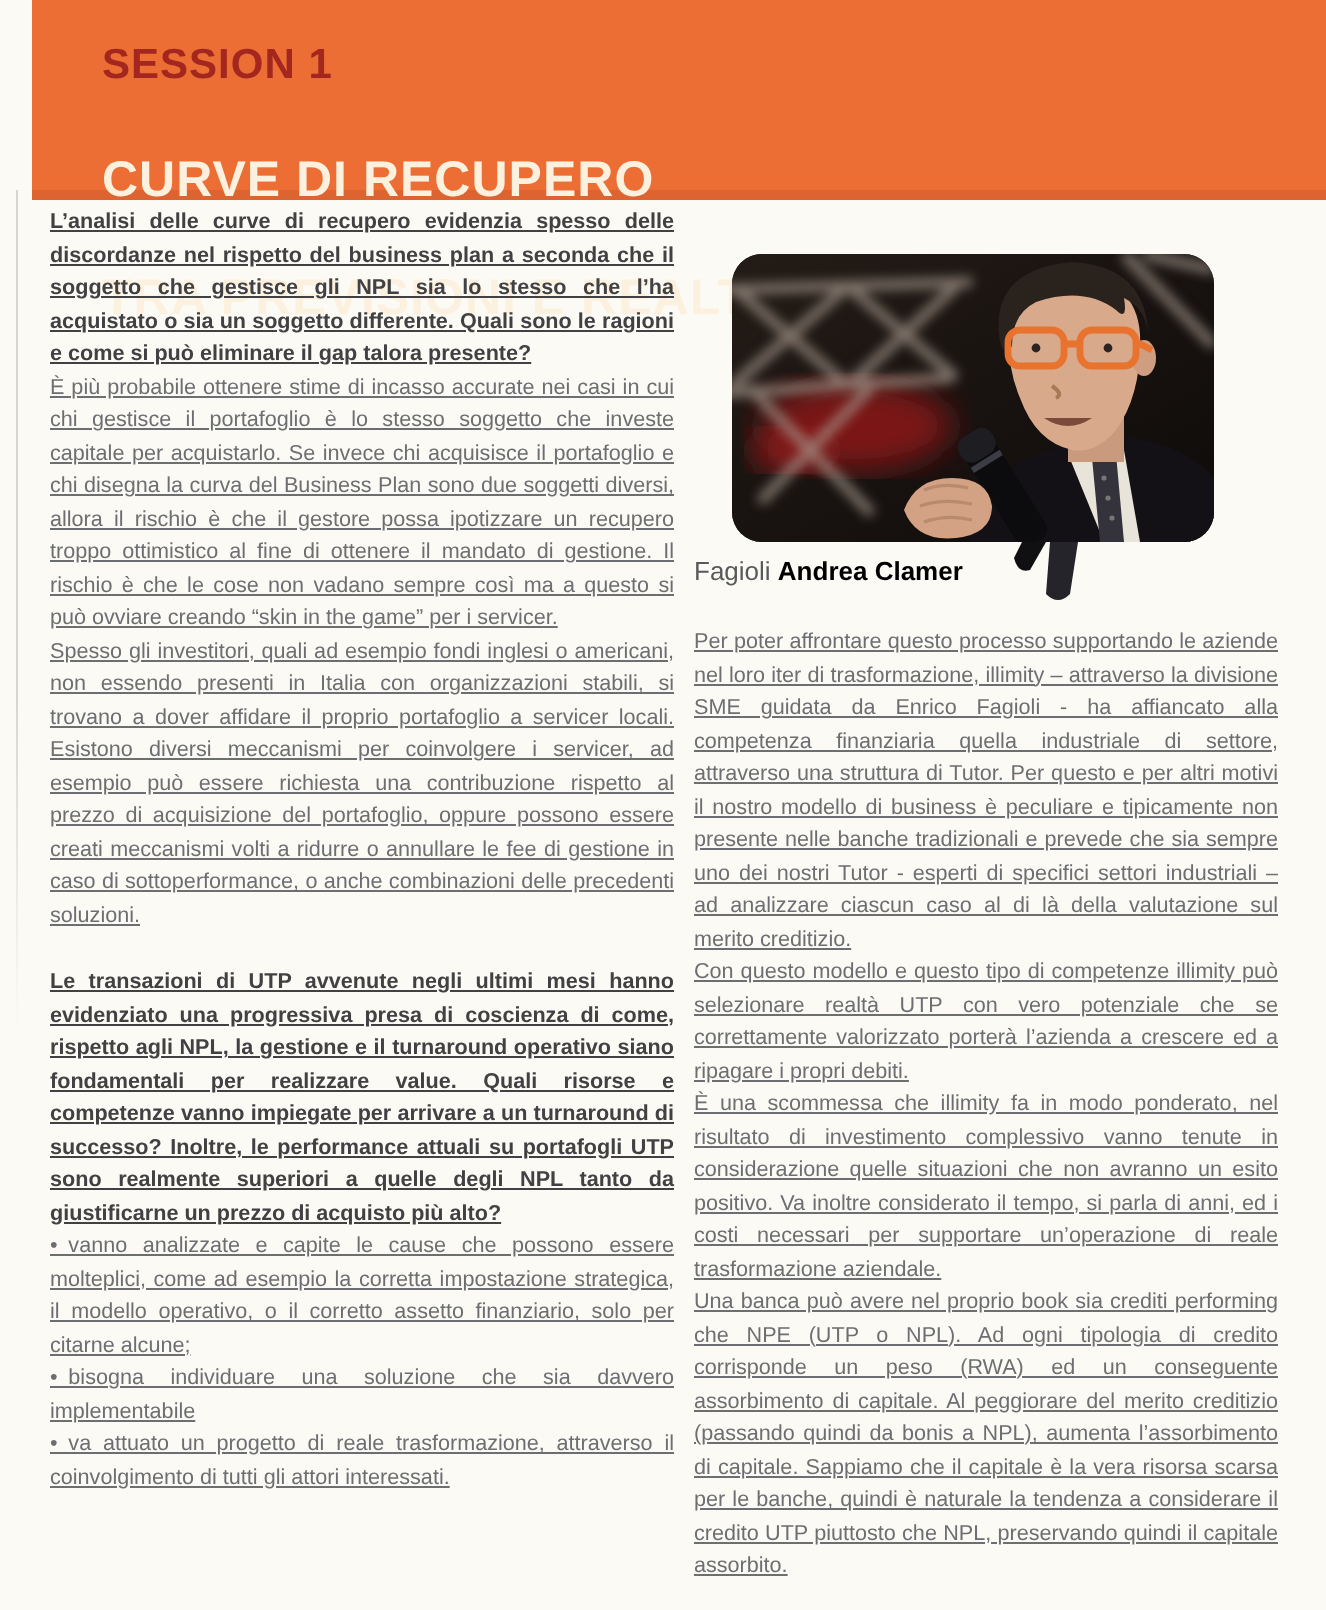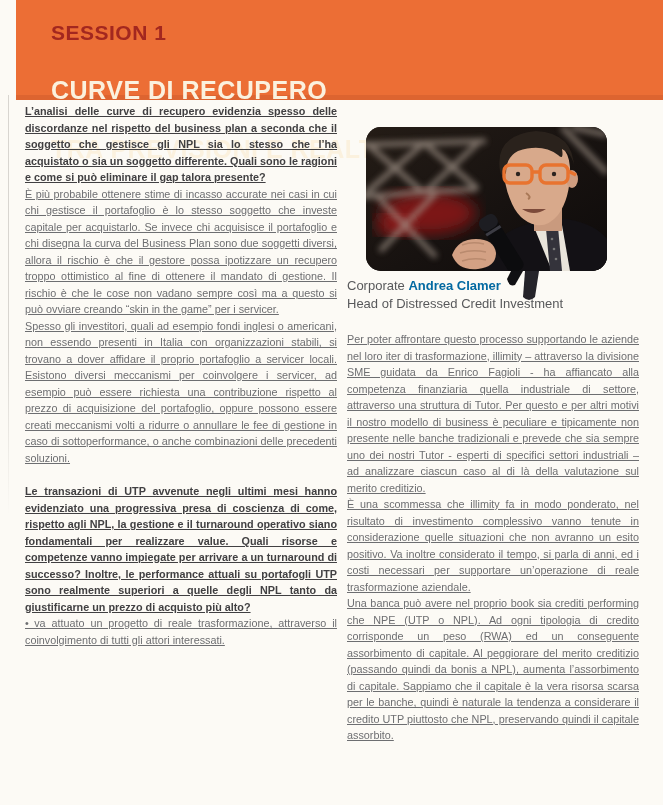--- a/index.html
+++ b/index.html
@@ -56,41 +56,43 @@
     border-radius:15px;overflow:hidden;position:relative;
     background:#1c1714;
   }
   .photo-wrap svg{display:block;}
   .photo-overflow{
     position:absolute;left:158px;top:168px;width:46px;height:32px;
     pointer-events:none;
   }
   
   .caption{margin-top:6px;font-size:13px;line-height:18px;color:#58595B;}
-  .caption b{color:#0369a1;font-weight:700;}
+  .caption b{color:#000000;font-weight:700;}
   
   .right-text{margin-top:18px;}
 </style>
 </head>
 <body>
 
 <header class="banner">
   <div class="kicker">SESSION 1</div>
   <div class="banner-title">CURVE DI RECUPERO</div>
   <div class="banner-title">TRA PREVISIONI E REALTA’</div>
 </header>
 
 <div class="page-edge"></div>
 
 <section class="col-left">
     <p class="block question">L’analisi delle curve di recupero evidenzia spesso delle discordanze nel rispetto del business plan a seconda che il soggetto che gestisce gli NPL sia lo stesso che l’ha acquistato o sia un soggetto differente. Quali sono le ragioni e come si può eliminare il gap talora presente?</p>
     <p class="block answer">È più probabile ottenere stime di incasso accurate nei casi in cui chi gestisce il portafoglio è lo stesso soggetto che investe capitale per acquistarlo. Se invece chi acquisisce il portafoglio e chi disegna la curva del Business Plan sono due soggetti diversi, allora il rischio è che il gestore possa ipotizzare un recupero troppo ottimistico al fine di ottenere il mandato di gestione. Il rischio è che le cose non vadano sempre così ma a questo si può ovviare creando “skin in the game” per i servicer.</p>
     <p class="block answer">Spesso gli investitori, quali ad esempio fondi inglesi o americani, non essendo presenti in Italia con organizzazioni stabili, si trovano a dover affidare il proprio portafoglio a servicer locali. Esistono diversi meccanismi per coinvolgere i servicer, ad esempio può essere richiesta una contribuzione rispetto al prezzo di acquisizione del portafoglio, oppure possono essere creati meccanismi volti a ridurre o annullare le fee di gestione in caso di sottoperformance, o anche combinazioni delle precedenti soluzioni.</p>
     <p class="block gap"></p>
     <p class="block question">Le transazioni di UTP avvenute negli ultimi mesi hanno evidenziato una progressiva presa di coscienza di come, rispetto agli NPL, la gestione e il turnaround operativo siano fondamentali per realizzare value. Quali risorse e competenze vanno impiegate per arrivare a un turnaround di successo? Inoltre, le performance attuali su portafogli UTP sono realmente superiori a quelle degli NPL tanto da giustificarne un prezzo di acquisto più alto?</p>
+    <p class="block bullet">• vanno analizzate e capite le cause che possono essere molteplici, come ad esempio la corretta impostazione strategica, il modello operativo, o il corretto assetto finanziario, solo per citarne alcune;</p>
+    <p class="block bullet">• bisogna individuare una soluzione che sia davvero implementabile</p>
     <p class="block bullet">• va attuato un progetto di reale trasformazione, attraverso il coinvolgimento di tutti gli attori interessati.</p>
   </section>
 
 <section class="col-right">
 
   <div class="photo-wrap">
     <svg width="241" height="144" viewBox="0 0 241 144">
       <defs>
         <linearGradient id="bgG" x1="0" y1="0" x2="1" y2="1">
           <stop offset="0" stop-color="#241c16"></stop>
@@ -166,22 +168,22 @@
       </g>
     </svg>
   </div>
 
   <svg class="photo-overflow" width="46" height="32" viewBox="0 0 46 32">
     <path d="M20 0 L34 0 L30 26 Q24 32 18 26 Z" fill="#25242a"></path>
     <path d="M6 0 L18 0 L10 14 Q4 16 2 8 Z" fill="#101013"></path>
   </svg>
 
   <div class="caption">
-    <div><span>Corporate </span><b>Andrea Clamer</b></div>
-    <div>Head of Distressed Credit Investment</div>
+    <div><span>Fagioli </span><b>Andrea Clamer</b></div>
   </div>
 
   <div class="right-text">
       <p class="block answer">Per poter affrontare questo processo supportando le aziende nel loro iter di trasformazione, illimity – attraverso la divisione SME guidata da Enrico Fagioli - ha affiancato alla competenza finanziaria quella industriale di settore, attraverso una struttura di Tutor. Per questo e per altri motivi il nostro modello di business è peculiare e tipicamente non presente nelle banche tradizionali e prevede che sia sempre uno dei nostri Tutor - esperti di specifici settori industriali – ad analizzare ciascun caso al di là della valutazione sul merito creditizio.</p>
+      <p class="block answer">Con questo modello e questo tipo di competenze illimity può selezionare realtà UTP con vero potenziale che se correttamente valorizzato porterà l’azienda a crescere ed a ripagare i propri debiti.</p>
       <p class="block answer">È una scommessa che illimity fa in modo ponderato, nel risultato di investimento complessivo vanno tenute in considerazione quelle situazioni che non avranno un esito positivo. Va inoltre considerato il tempo, si parla di anni, ed i costi necessari per supportare un’operazione di reale trasformazione aziendale.</p>
       <p class="block answer">Una banca può avere nel proprio book sia crediti performing che NPE (UTP o NPL). Ad ogni tipologia di credito corrisponde un peso (RWA) ed un conseguente assorbimento di capitale. Al peggiorare del merito creditizio (passando quindi da bonis a NPL), aumenta l’assorbimento di capitale. Sappiamo che il capitale è la vera risorsa scarsa per le banche, quindi è naturale la tendenza a considerare il credito UTP piuttosto che NPL, preservando quindi il capitale assorbito.</p>
     </div>
 </section>
 
 </body></html>

